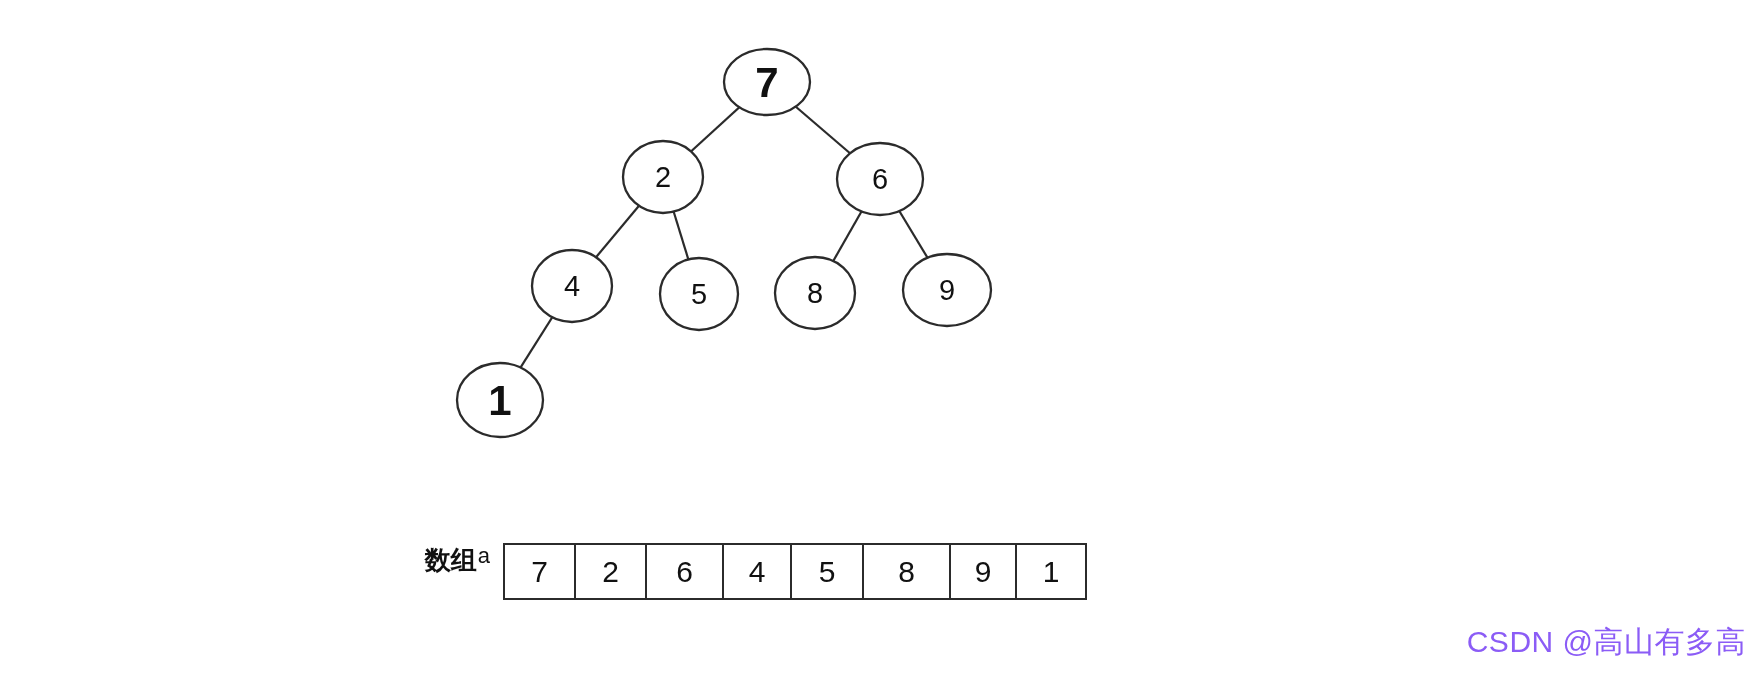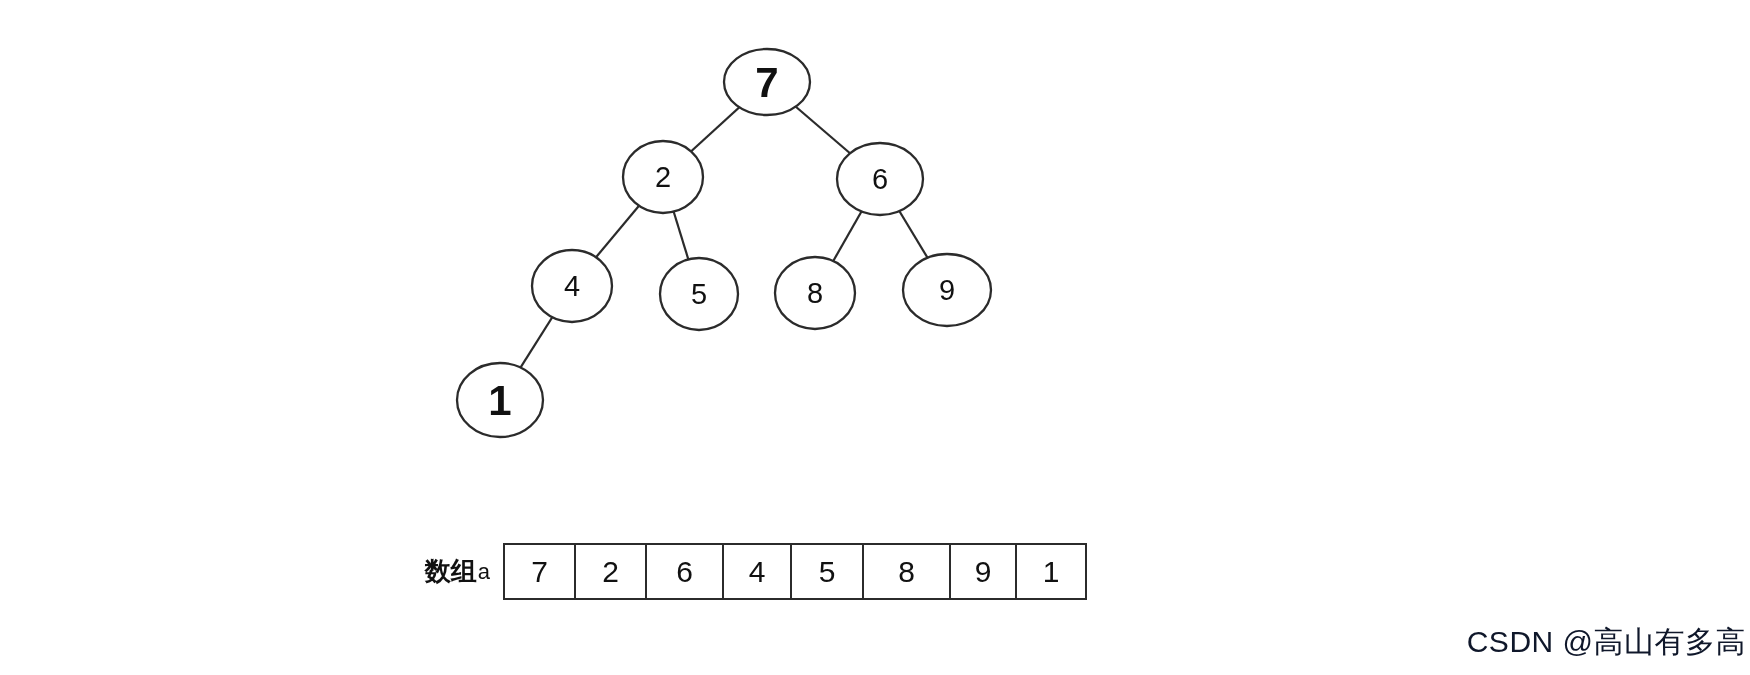--- a/index.html
+++ b/index.html
@@ -42,21 +42,21 @@
     font-size: 42px;
     font-weight: 700;
   }
   .array-label {
     position: absolute;
     left: 398px;
     top: 543px;
     width: 92px;
     height: 57px;
     display: flex;
-    align-items: center;
+    align-items: flex-start;
     justify-content: flex-end;
     color: #111111;
     white-space: nowrap;
   }
   .array-label .cjk {
     font-weight: 700;
     font-size: 26px;
   }
   .array-label .latin {
     font-weight: 400;
@@ -152,15 +152,15 @@
       <div class="cell" style="width: 69px;">7</div>
       <div class="cell" style="width: 71px;">2</div>
       <div class="cell" style="width: 77px;">6</div>
       <div class="cell" style="width: 68px;">4</div>
       <div class="cell" style="width: 72px;">5</div>
       <div class="cell" style="width: 87px;">8</div>
       <div class="cell" style="width: 66px;">9</div>
       <div class="cell" style="width: 70px;">1</div>
     </div>
 
-  <div class="watermark" style="color: #0f172a;">CSDN @高山有多高</div>
+  <div class="watermark" style="color: #8b5cf6;">CSDN @高山有多高</div>
 
 </div>
 
 </body></html>

